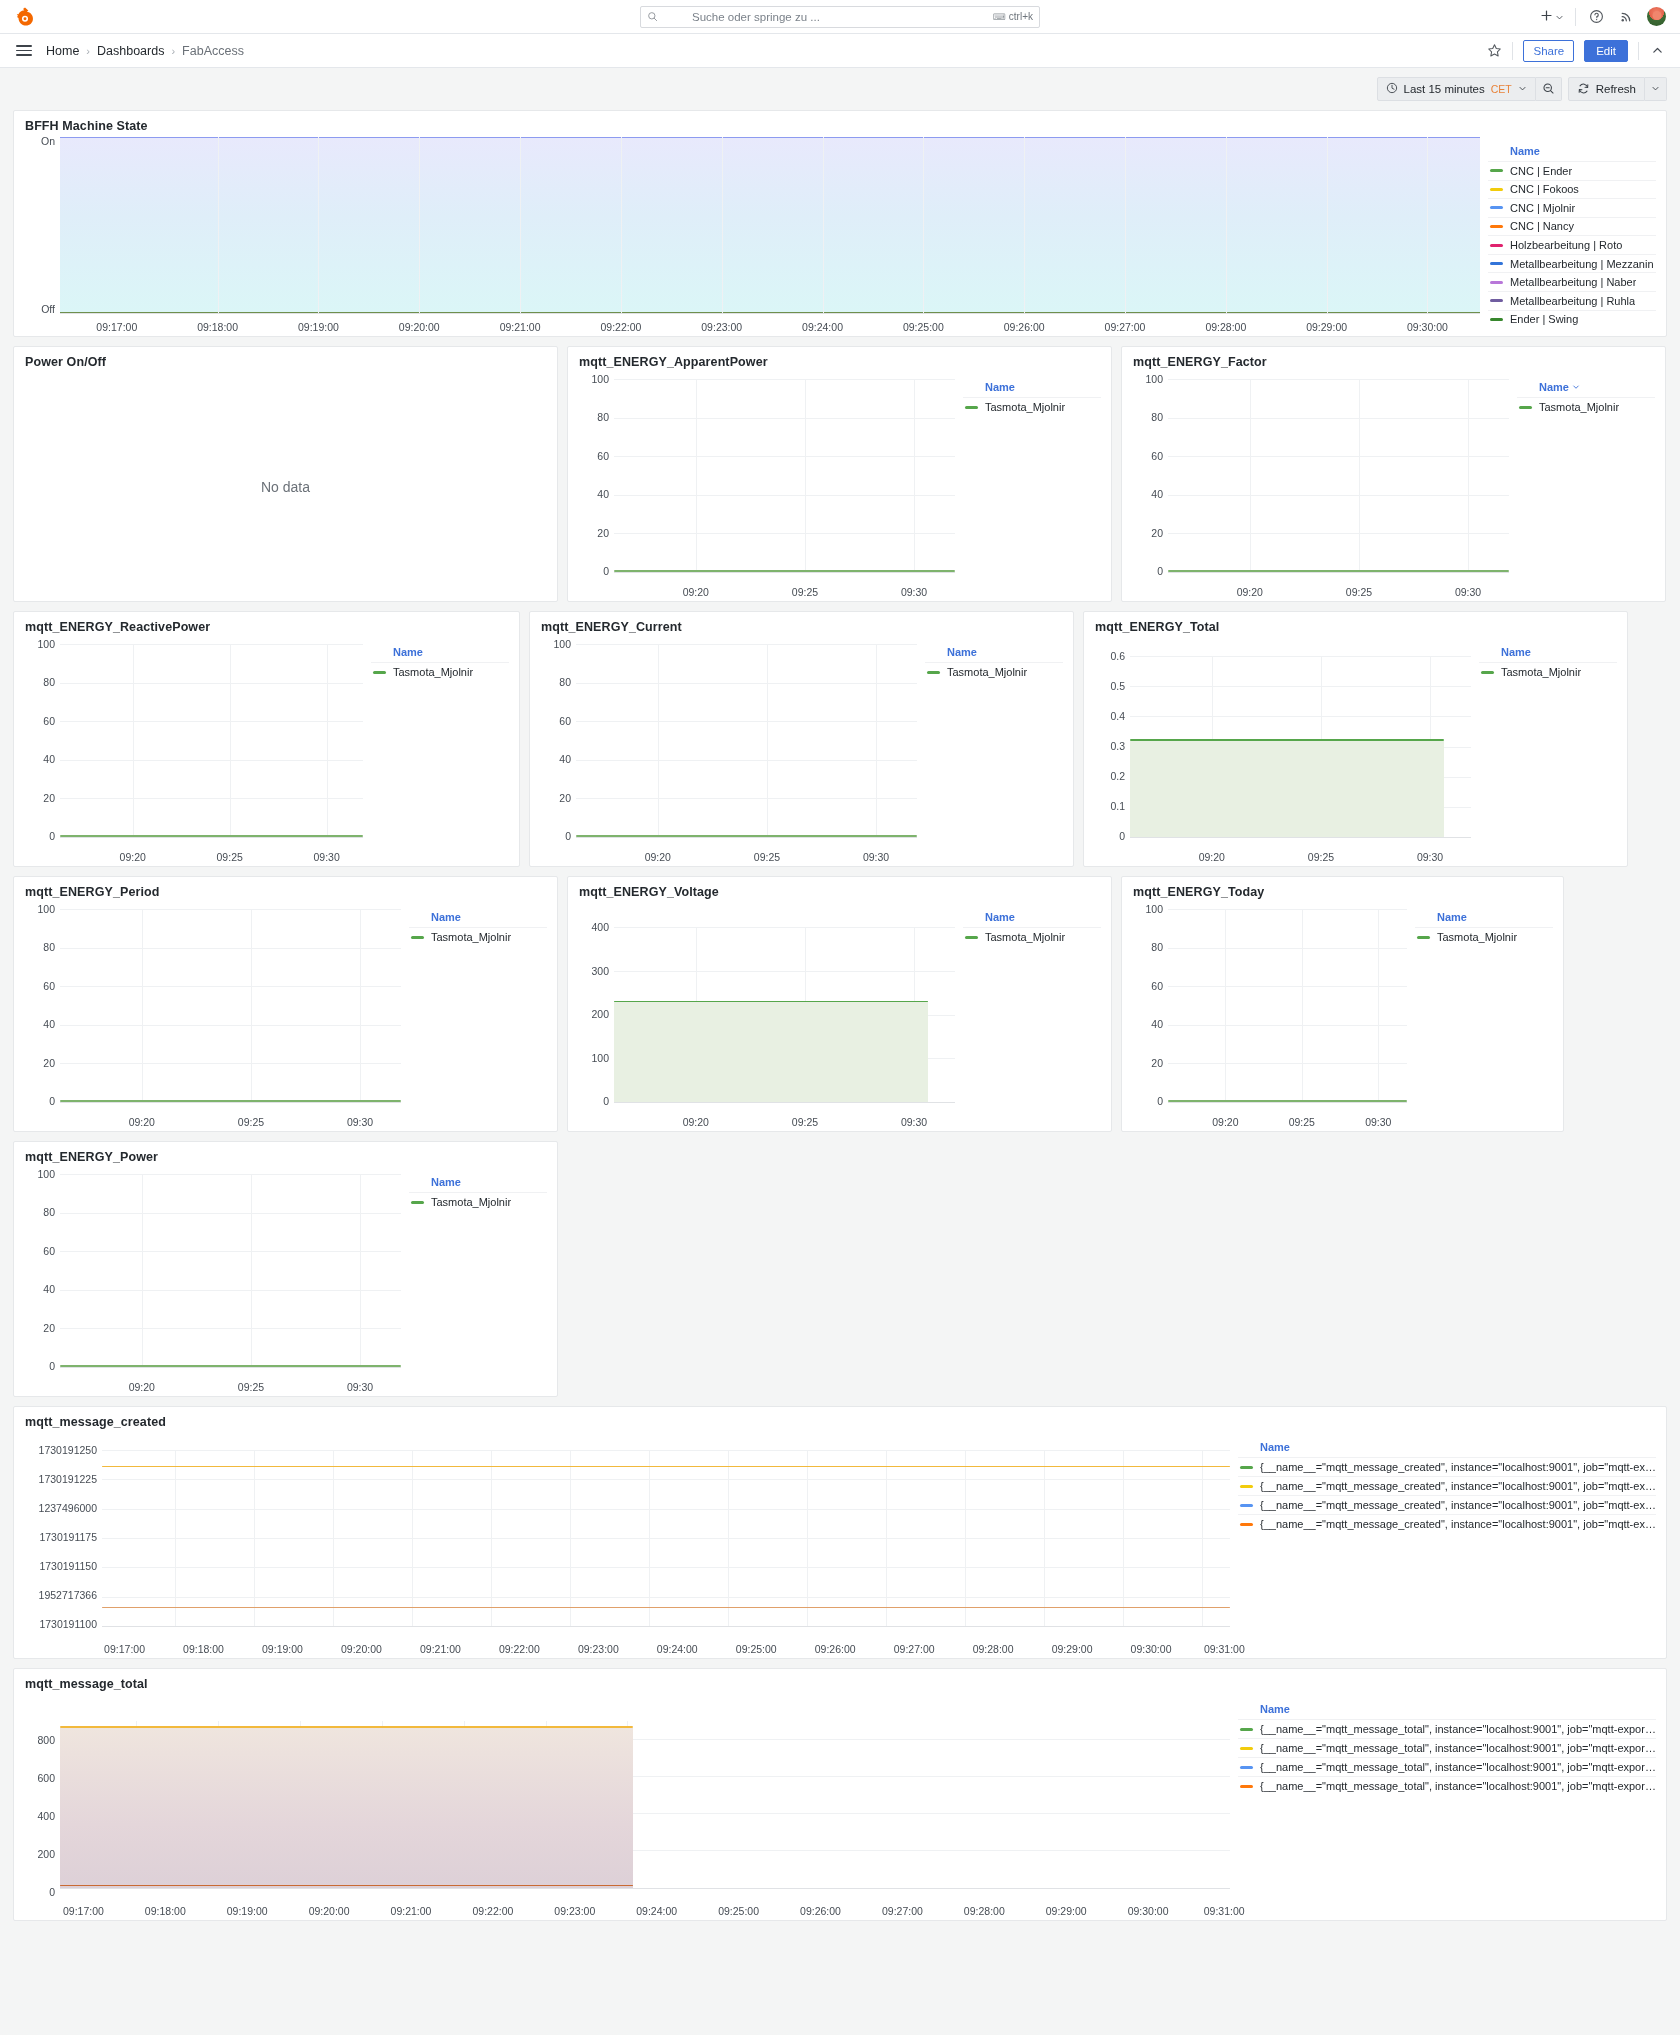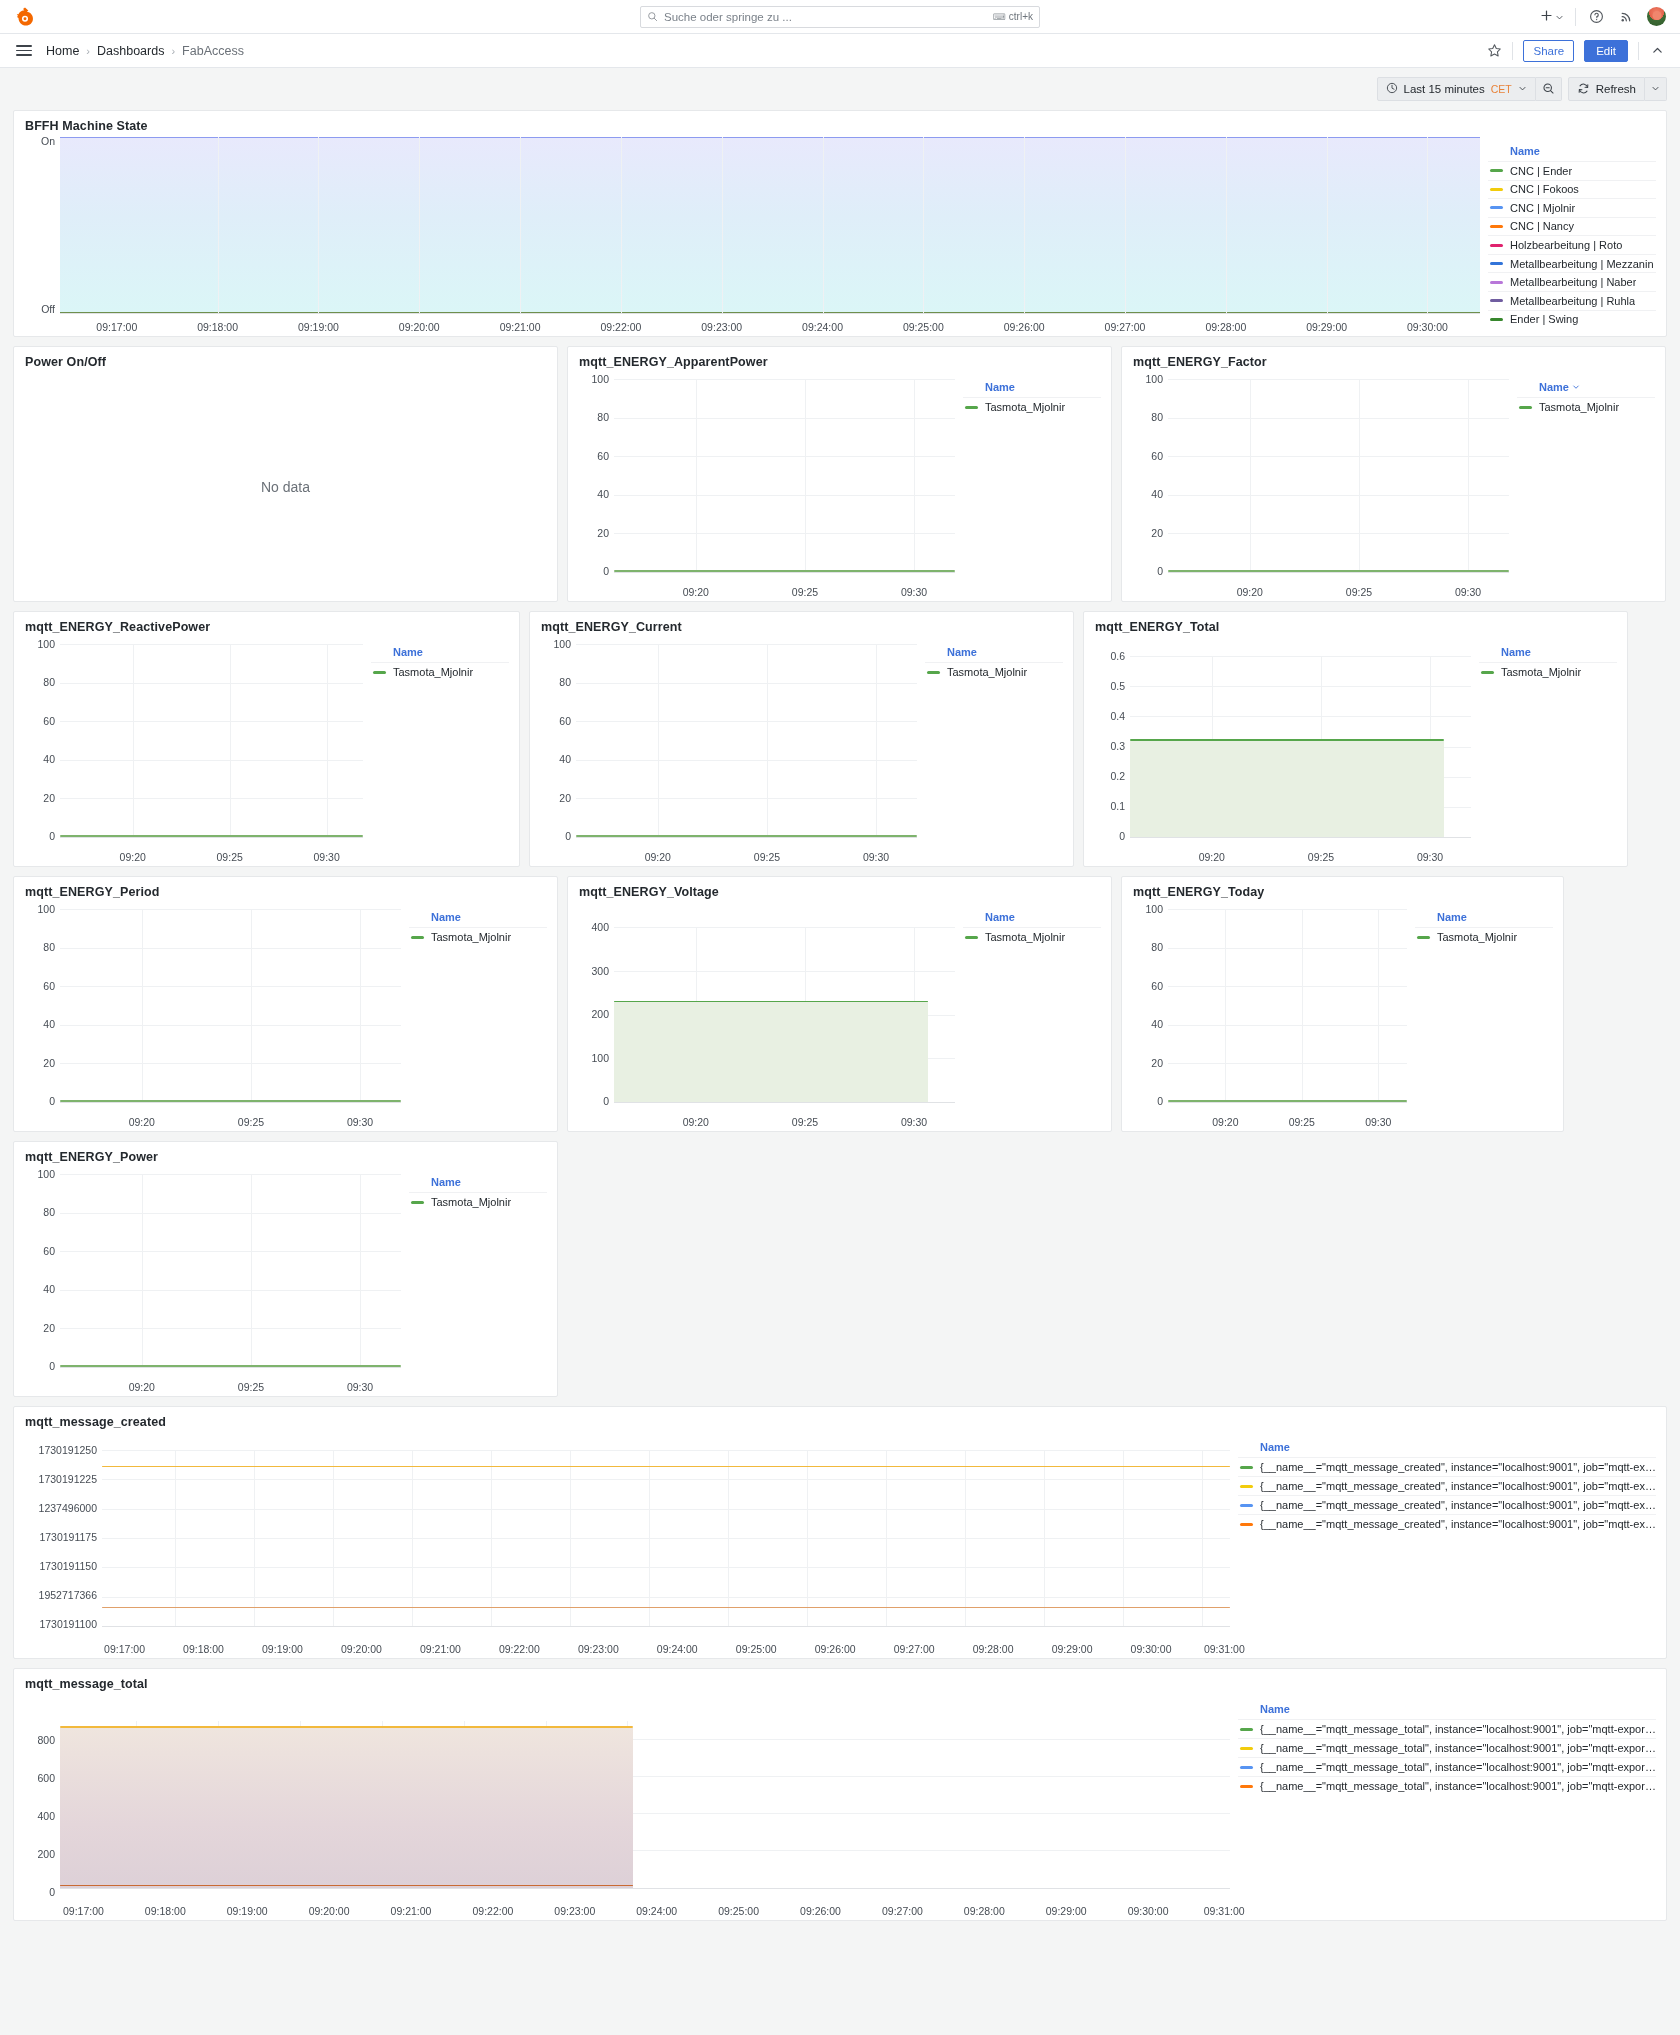--- a/index.html
+++ b/index.html
@@ -24,21 +24,21 @@
   .search-wrap {
     position: absolute; left: 50%; transform: translateX(-50%);
     display: flex; align-items: center;
     width: 400px; height: 22px;
     border: 1px solid #d8dade; border-radius: 2px;
     background: #fff; padding: 0 6px; gap: 6px;
   }
   .search-wrap .mag { flex: none; opacity: .65; }
   .search-input {
     flex: 1; border: none; outline: none; background: transparent;
-    font-family: inherit; font-size: 11.5px; color: #464c54;
+    font-family: inherit; font-size: 11.5px; color: #464c54; margin-left: 28px;
   }
   .search-input::placeholder { color: #7b828a; }
   .kbd {
     display: inline-flex; align-items: center; gap: 3px;
     font-size: 10px; color: #6e757c; white-space: nowrap;
   }
   .kbd .kicon { font-size: 9px; opacity:.75 }
   .topnav-right {
     margin-left: auto; display: flex; align-items: center; gap: 11px;
   }

